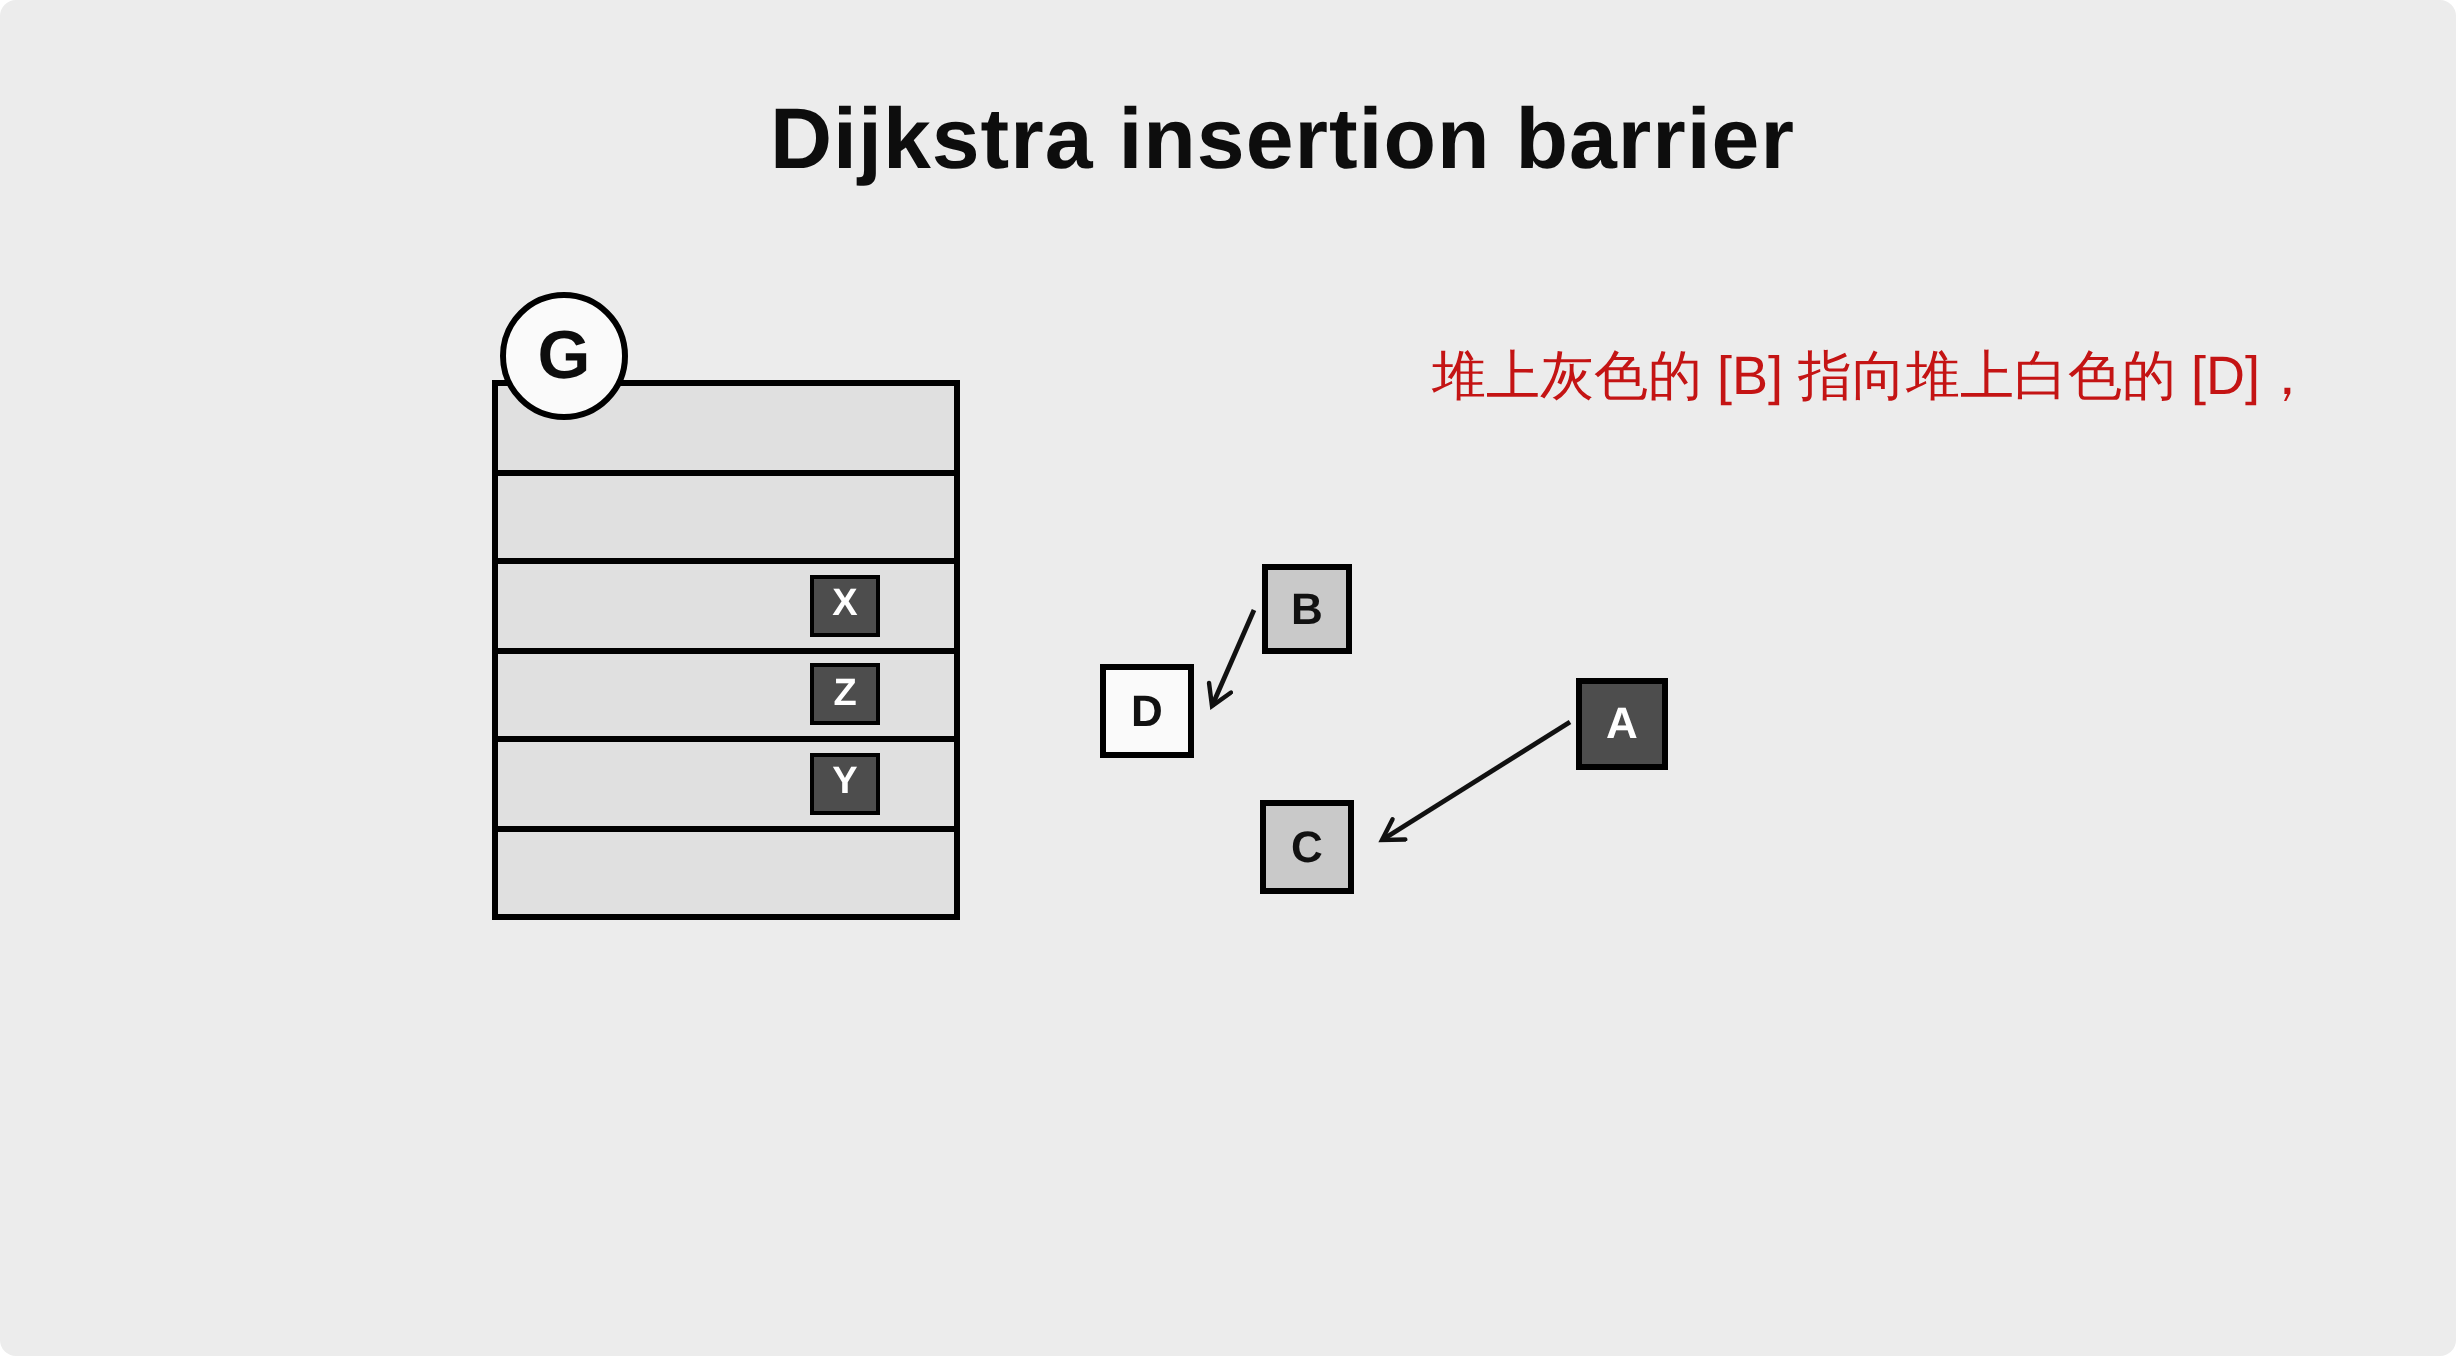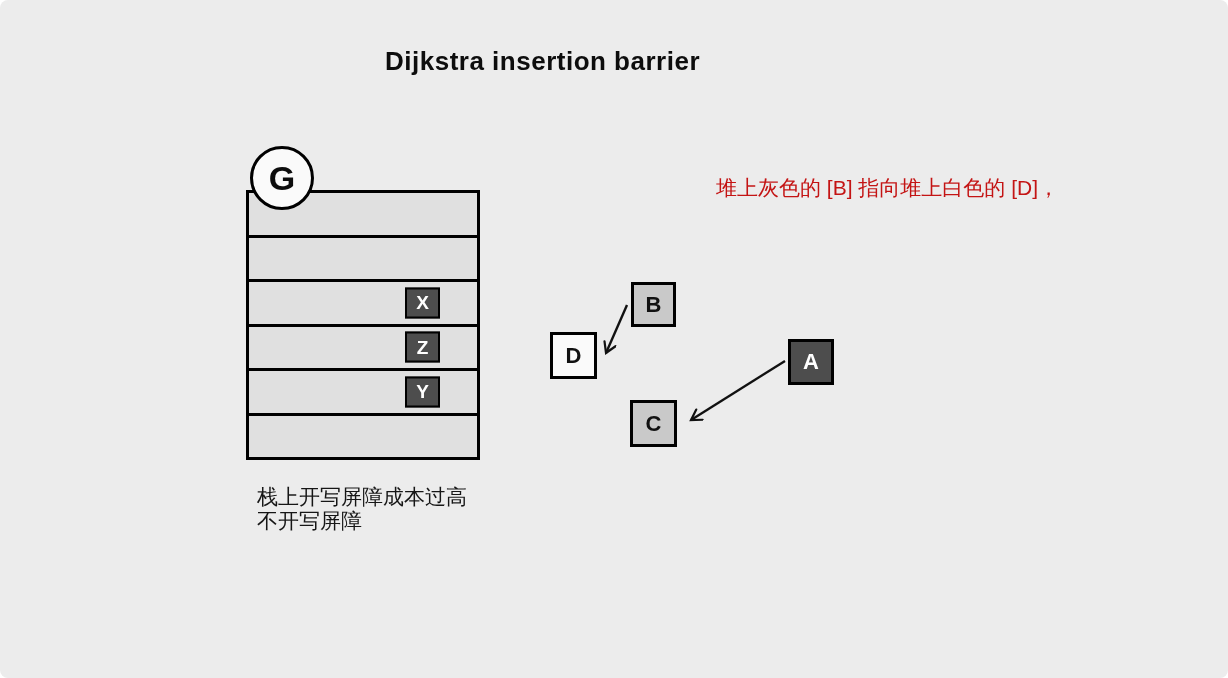--- a/index.html
+++ b/index.html
@@ -12,21 +12,21 @@
     height: 678px;
     background: var(--canvas-bg, #ececec);
     border-radius: 8px;
     overflow: hidden;
   }
 
   .slide-title {
     position: absolute;
     left: 385px;
     top: 46px;
-    font-size: 26px;
+    font-size: 43px;
     font-weight: bold;
     letter-spacing: 0.5px;
     color: #0d0d0d;
     white-space: nowrap;
   }
 
   
   .stack {
     position: absolute;
     left: 246px;
@@ -104,21 +104,21 @@
   }
   .hbox-b { left: 631px; top: 282px; width: 45px; height: 45px; background: var(--gray-box-fill, #c9c9c9); }
   .hbox-d { left: 550px; top: 332px; width: 47px; height: 47px; background: var(--white-box-fill, #fafafa); }
   .hbox-c { left: 630px; top: 400px; width: 47px; height: 47px; background: var(--gray-box-fill, #c9c9c9); }
   .hbox-a { left: 788px; top: 339px; width: 46px; height: 46px; background: var(--dark-box-fill, #4d4d4d); color: #fff; }
 
   .annotation {
     position: absolute;
     left: 716px;
     top: 175px;
-    font-size: 21px;
+    font-size: 27px;
     line-height: 26px;
     color: var(--annotation-red, #c41414);
     white-space: nowrap;
   }
 
   .arrow-layer {
     position: absolute;
     left: 0;
     top: 0;
     width: 1228px;
@@ -144,24 +144,20 @@
       <div class="slot-box">Z</div>
     </div>
     <div class="stack-row">
       <div class="slot-box">Y</div>
     </div>
     <div class="stack-row"></div>
   </div>
 
   <div class="goroutine-circle">G</div>
 
-  <div class="stack-caption">
-    <div>栈上开写屏障成本过高</div>
-    <div>不开写屏障</div>
-  </div>
 
   <div class="hbox hbox-b">B</div>
   <div class="hbox hbox-d">D</div>
   <div class="hbox hbox-c">C</div>
   <div class="hbox hbox-a">A</div>
 
   <svg class="arrow-layer" viewBox="0 0 1228 678" xmlns="http://www.w3.org/2000/svg">
     <defs>
       <marker id="vhead" markerWidth="18" markerHeight="18" refX="13" refY="7" orient="auto" markerUnits="userSpaceOnUse">
         <polyline points="3,1 13,7 3,13" fill="none" stroke="#111" stroke-width="2.2" stroke-linecap="round"></polyline>

